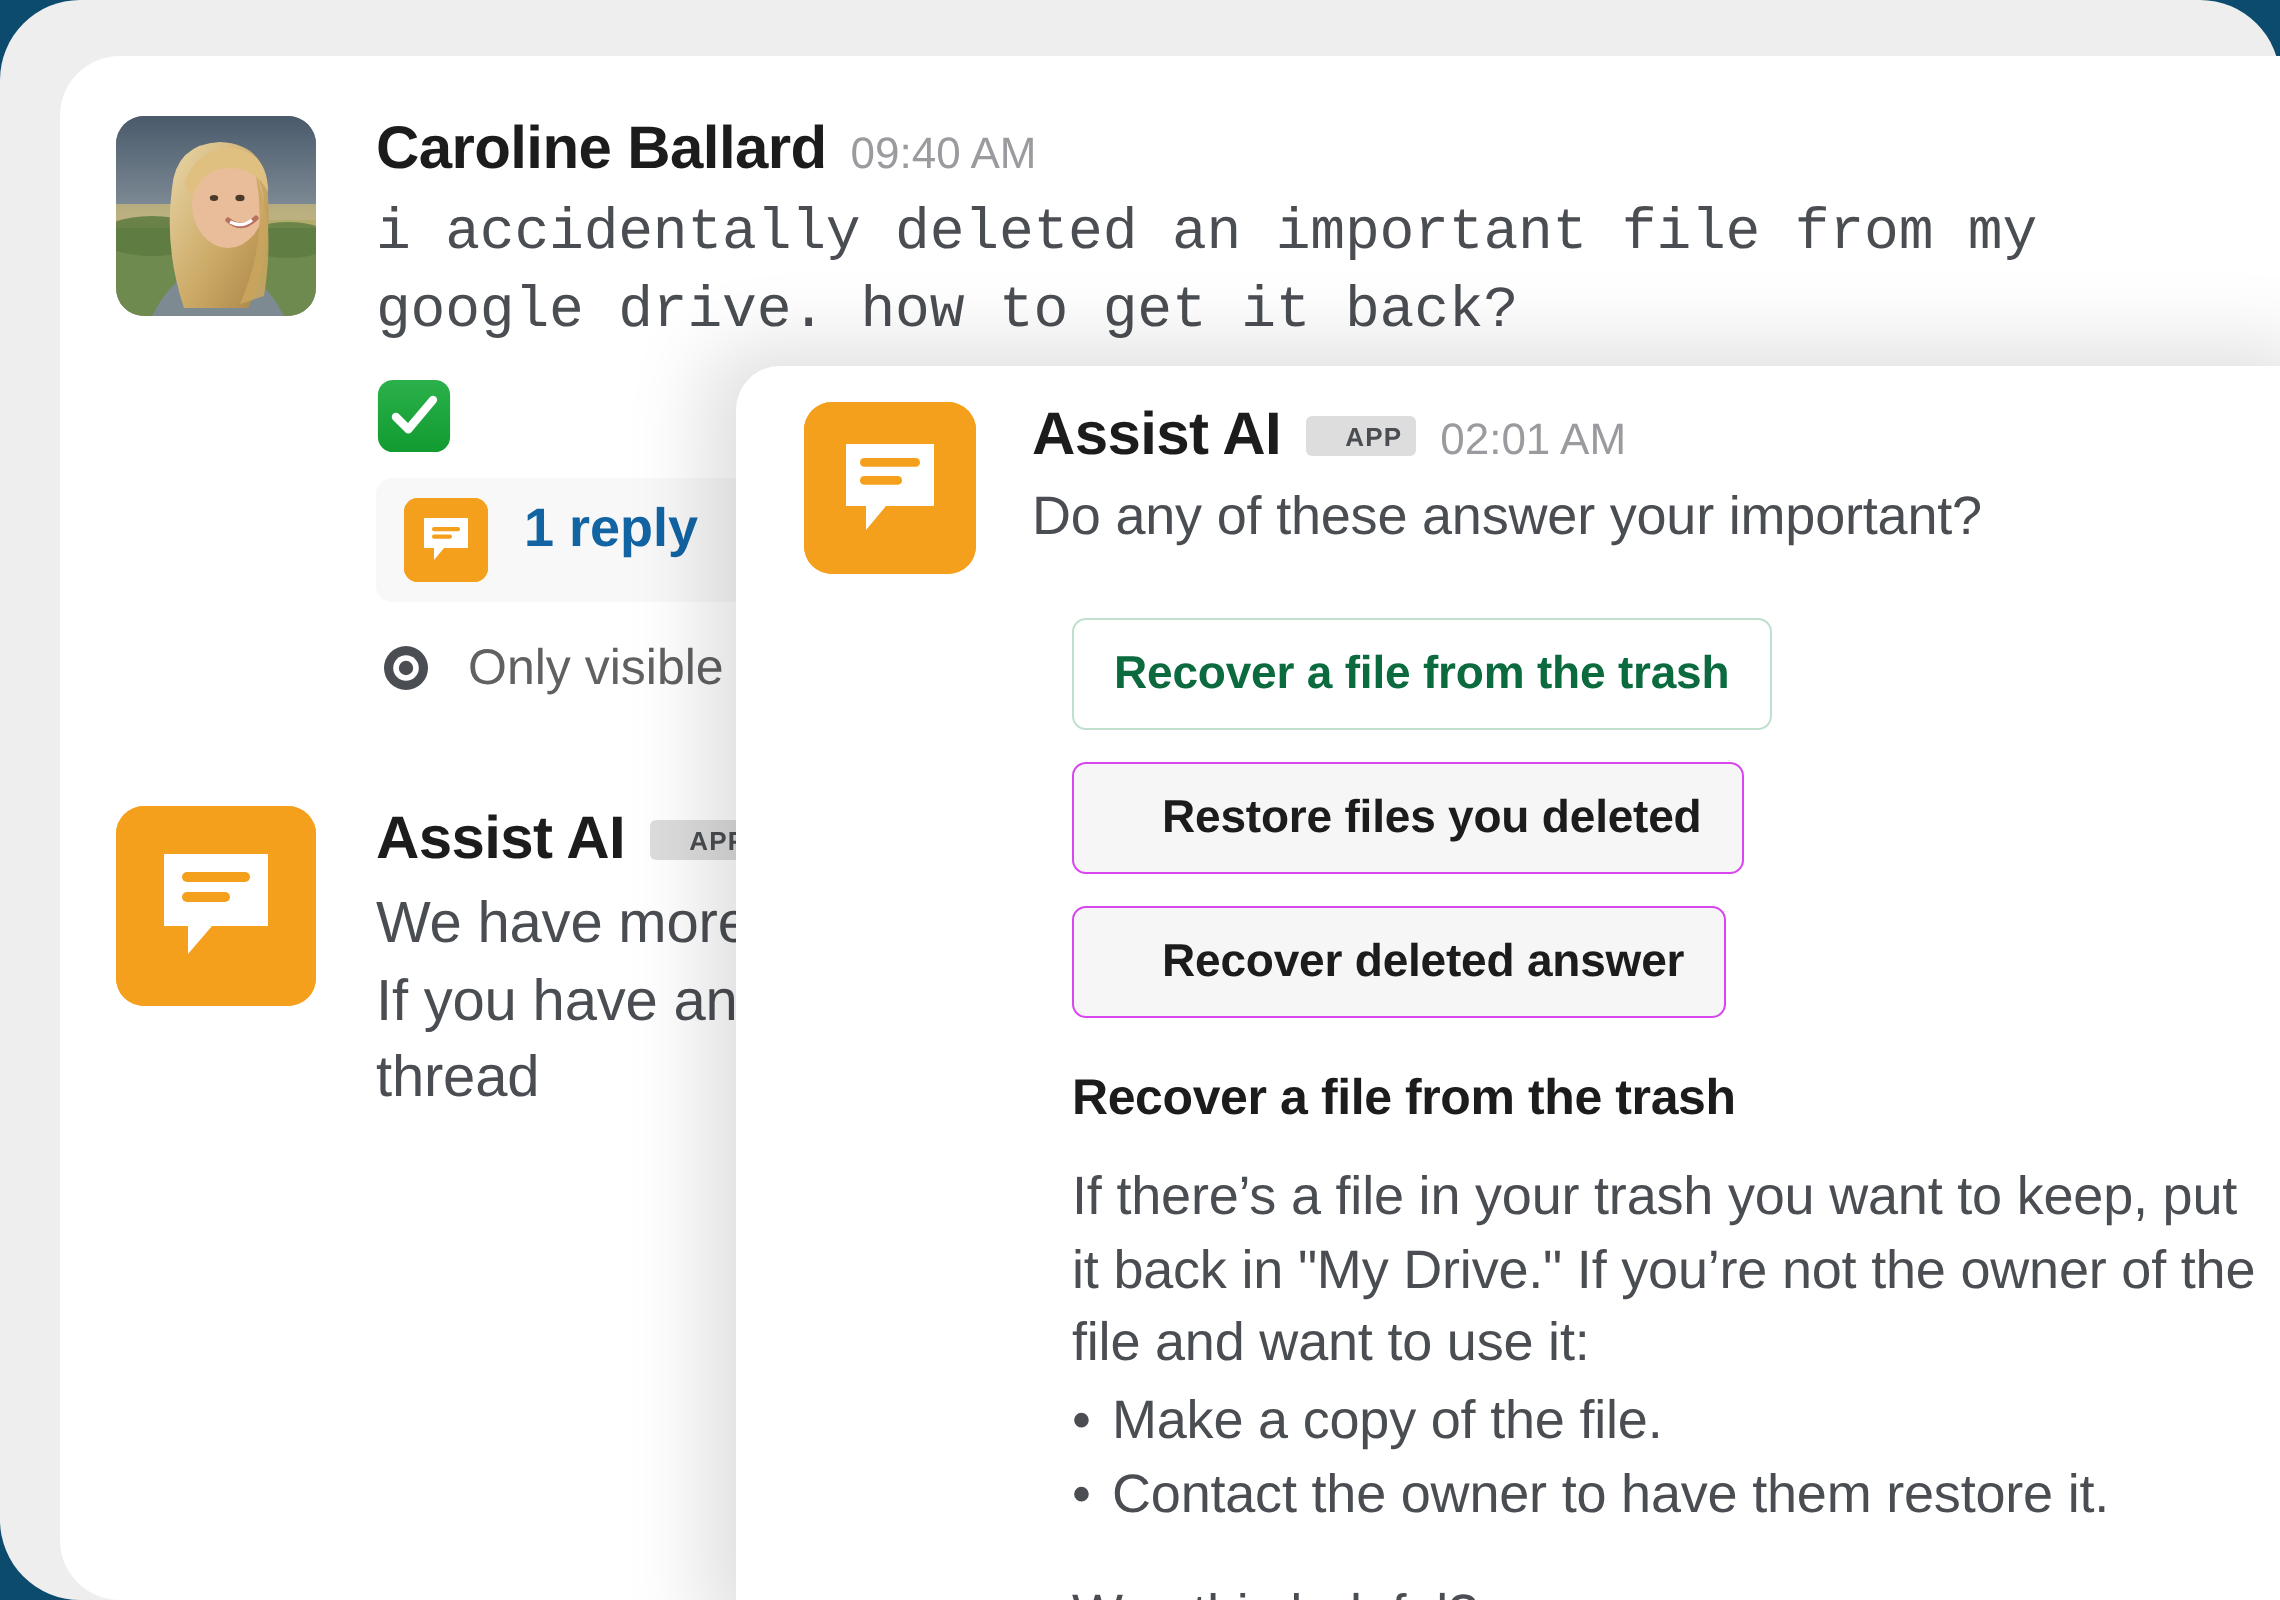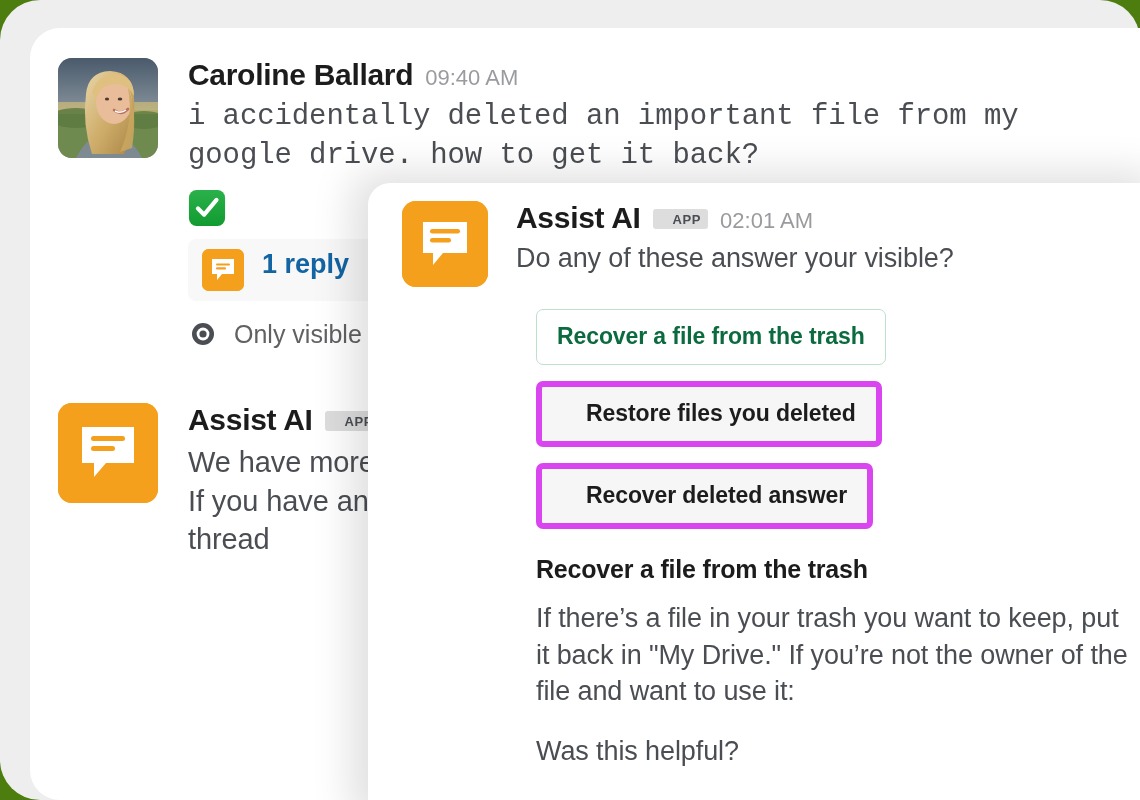--- a/index.html
+++ b/index.html
@@ -13,21 +13,21 @@
     overflow: hidden;
     font-family: "Liberation Sans", sans-serif;
     -webkit-font-smoothing: antialiased;
   }
 
   
   #stage {
     position: relative;
     width: 1140px;
     height: 800px;
-    background: #4d7c0f;
+    background: #0c4a6e;
     overflow: hidden;
   }
   #gray-panel {
     position: absolute;
     left: 0; top: 0;
     width: 1140px;
     height: 800px;
     background: #eeeeee;
     border-radius: 40px;
   }
@@ -203,21 +203,21 @@
     margin-bottom: 16px;
     box-sizing: border-box;
   }
   .sugg-btn.active {
     background: #ffffff;
     border: 1px solid #bfe0cc;
     color: #0b6b3f;
   }
   .sugg-btn.plain {
     background: #f6f6f6;
-    border: 6px solid #d946ef;
+    border: 1px solid #d946ef;
     color: #1d1c1d;
     padding-left: 44px;
   }
 
   .answer {
     margin-left: 134px;
     margin-top: 10px;
     padding-right: 34px;
   }
   .answer-title {
@@ -383,33 +383,37 @@
               <rect x="28" y="28" width="30" height="4.4" rx="2.2" fill="#F5A01D"></rect>
               <rect x="28" y="37" width="21" height="4.4" rx="2.2" fill="#F5A01D"></rect>
             </svg>
           </span>
           <div class="ov-headtext">
             <div class="msg-head">
               <span class="author">Assist AI</span>
               <span class="app-badge">APP</span>
               <span class="timestamp">02:01 AM</span>
             </div>
-            <div class="ov-q">Do any of these answer your visible?</div>
+            <div class="ov-q">Do any of these answer your important?</div>
           </div>
         </div>
 
         <div class="sugg-list">
           <div><button class="sugg-btn active">Recover a file from the trash</button></div>
           <div><button class="sugg-btn plain">Restore files you deleted</button></div>
           <div><button class="sugg-btn plain">Recover deleted answer</button></div>
         </div>
 
         <div class="answer">
           <div class="answer-title">Recover a file from the trash</div>
           <div class="answer-para">If there’s a file in your trash you want to keep, put it back in "My Drive." If you’re not the owner of the file and want to use it:</div>
+          <ul class="answer-bullets">
+            <li>Make a copy of the file.</li>
+            <li>Contact the owner to have them restore it.</li>
+          </ul>
         </div>
 
         <div class="helpful-q">Was this helpful?</div>
 
       </div>
     </div>
 
   </div>
 </div>
 

